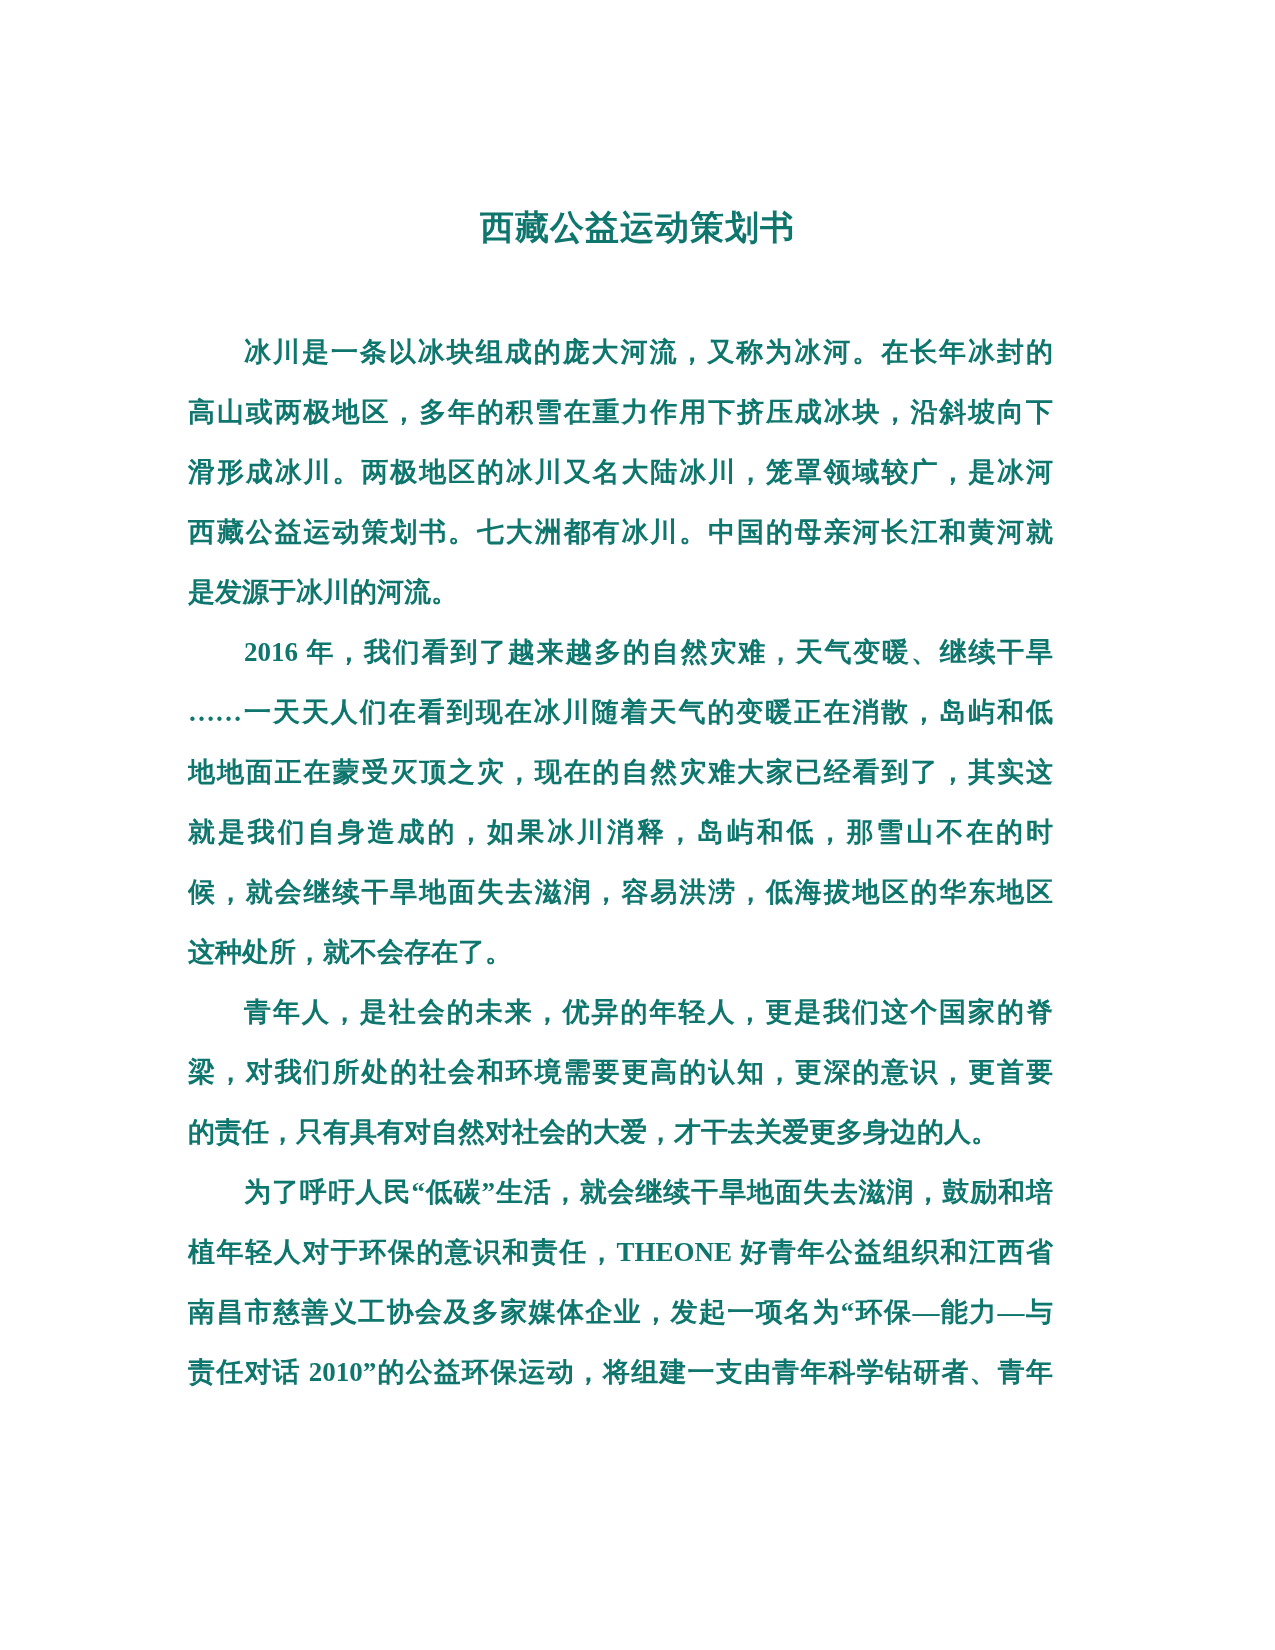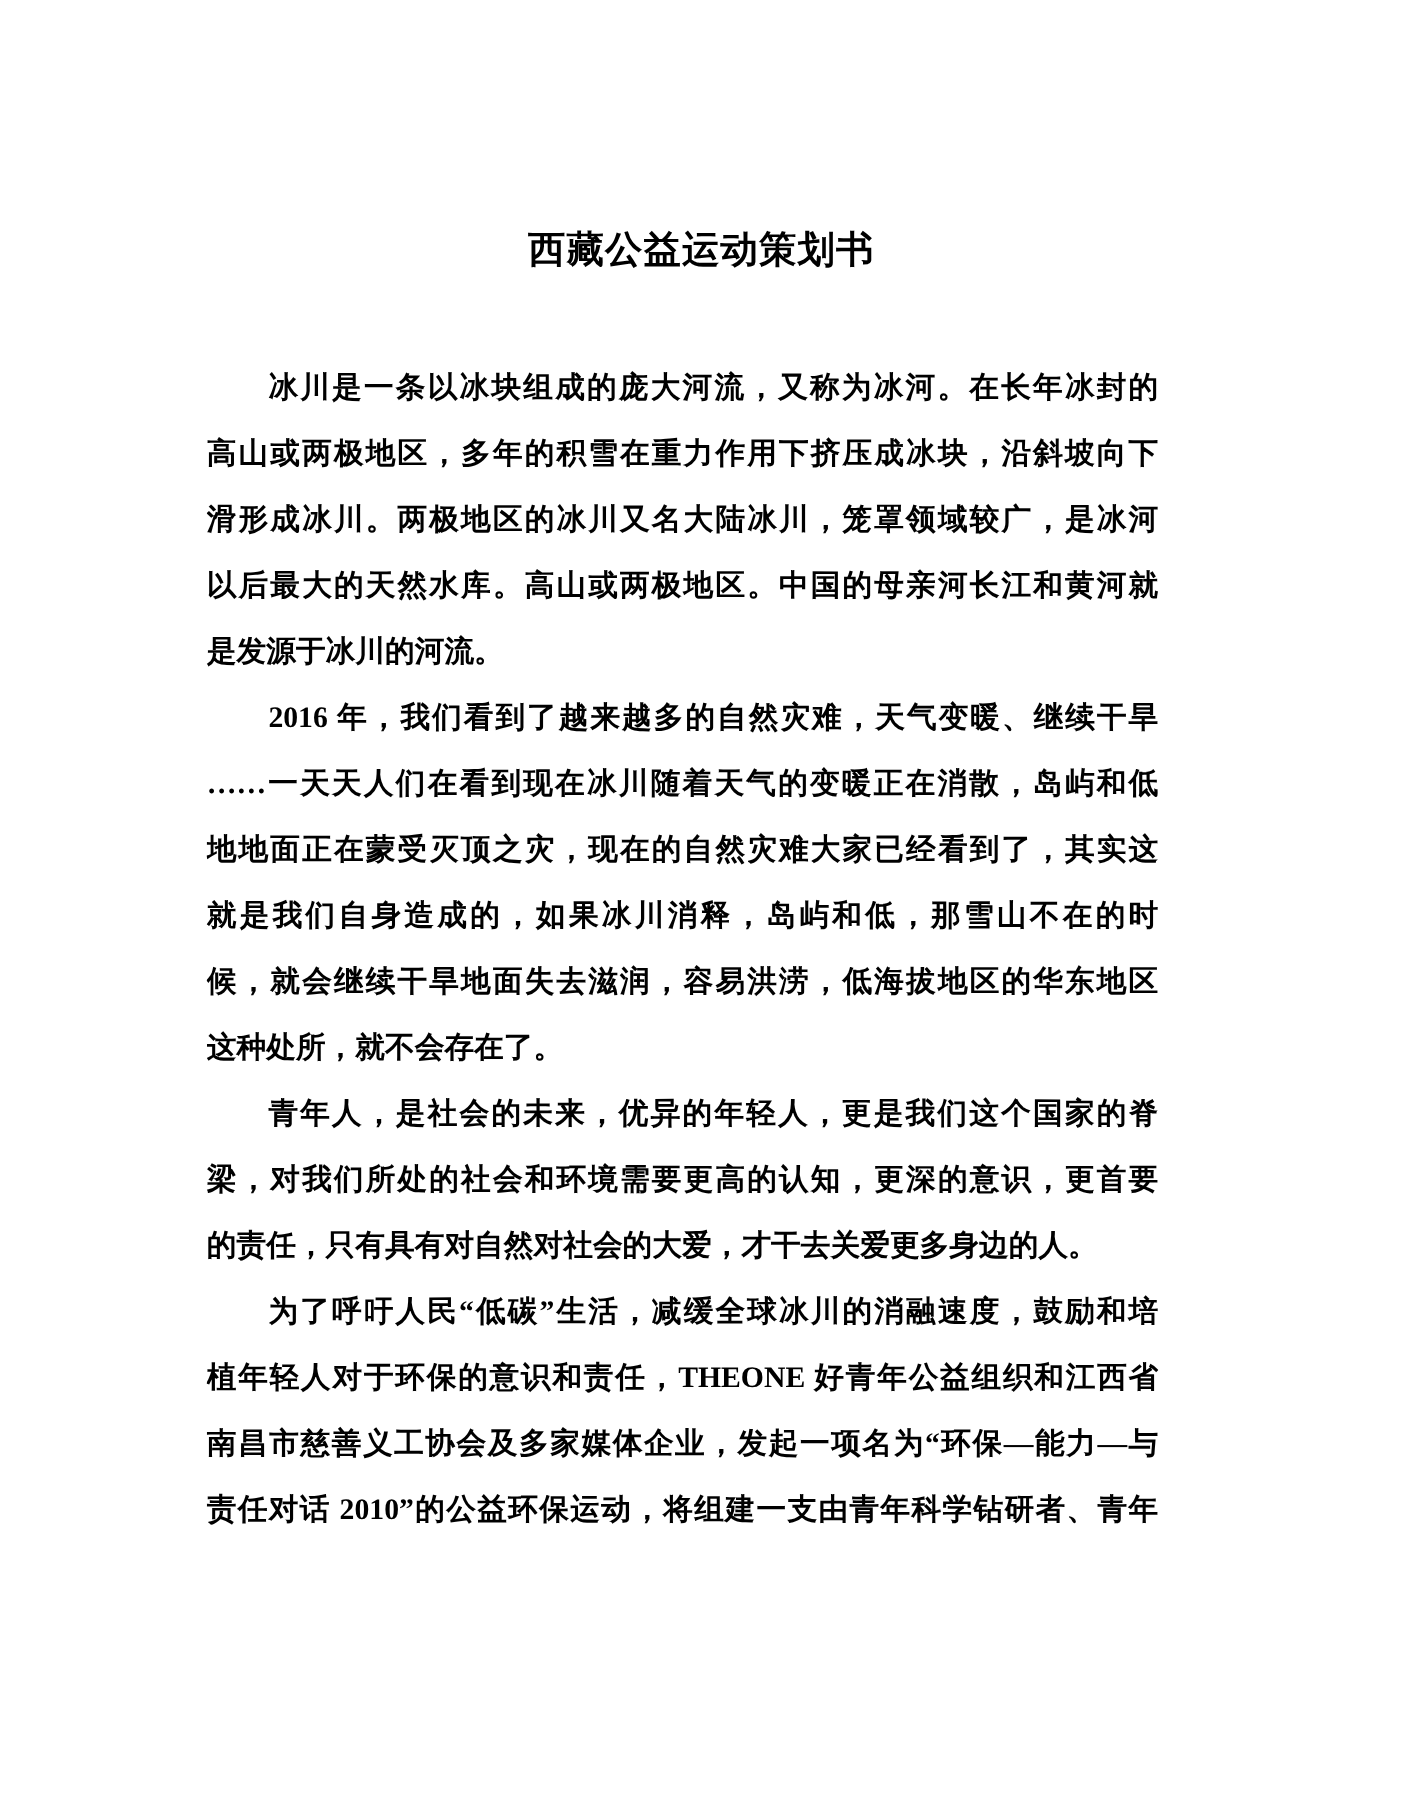--- a/index.html
+++ b/index.html
@@ -5,21 +5,21 @@
   html, body {
     margin: 0;
     padding: 0;
     background: #ffffff;
   }
   .page {
     position: relative;
     width: 1275px;
     height: 1650px;
     background: #ffffff;
-    color: #000000;
+    color: #0f766e;
     overflow: hidden;
     font-family: "Liberation Serif", "DejaVu Serif", serif;
   }
   .doc-title {
     margin: 0;
     padding-top: 206px;
     text-align: center;
     font-family: "Liberation Sans", "DejaVu Sans", sans-serif;
     font-weight: 700;
     font-size: 34px;
@@ -55,36 +55,36 @@
 </head>
 <body>
 
 <div class="page">
   <h1 class="doc-title">西藏公益运动策划书</h1>
   <div class="doc-body">
       <div class="paragraph">
         <div class="line indent">冰川是一条以冰块组成的庞大河流，又称为冰河。在长年冰封的</div>
         <div class="line">高山或两极地区，多年的积雪在重力作用下挤压成冰块，沿斜坡向下</div>
         <div class="line">滑形成冰川。两极地区的冰川又名大陆冰川，笼罩领域较广，是冰河</div>
-        <div class="line">以后最大的天然水库。高山或两极地区。中国的母亲河长江和黄河就</div>
+        <div class="line">西藏公益运动策划书。七大洲都有冰川。中国的母亲河长江和黄河就</div>
         <div class="line no-justify">是发源于冰川的河流。</div>
       </div>
       <div class="paragraph">
         <div class="line indent">2016 年，我们看到了越来越多的自然灾难，天气变暖、继续干旱</div>
         <div class="line">……一天天人们在看到现在冰川随着天气的变暖正在消散，岛屿和低</div>
         <div class="line">地地面正在蒙受灭顶之灾，现在的自然灾难大家已经看到了，其实这</div>
         <div class="line">就是我们自身造成的，如果冰川消释，岛屿和低，那雪山不在的时</div>
         <div class="line">候，就会继续干旱地面失去滋润，容易洪涝，低海拔地区的华东地区</div>
         <div class="line no-justify">这种处所，就不会存在了。</div>
       </div>
       <div class="paragraph">
         <div class="line indent">青年人，是社会的未来，优异的年轻人，更是我们这个国家的脊</div>
         <div class="line">梁，对我们所处的社会和环境需要更高的认知，更深的意识，更首要</div>
         <div class="line no-justify">的责任，只有具有对自然对社会的大爱，才干去关爱更多身边的人。</div>
       </div>
       <div class="paragraph">
-        <div class="line indent">为了呼吁人民“低碳”生活，减缓全球冰川的消融速度，鼓励和培</div>
+        <div class="line indent">为了呼吁人民“低碳”生活，就会继续干旱地面失去滋润，鼓励和培</div>
         <div class="line">植年轻人对于环保的意识和责任，THEONE 好青年公益组织和江西省</div>
         <div class="line">南昌市慈善义工协会及多家媒体企业，发起一项名为“环保—能力—与</div>
         <div class="line">责任对话 2010”的公益环保运动，将组建一支由青年科学钻研者、青年</div>
       </div>
     </div>
 </div>
 
 </body></html>

